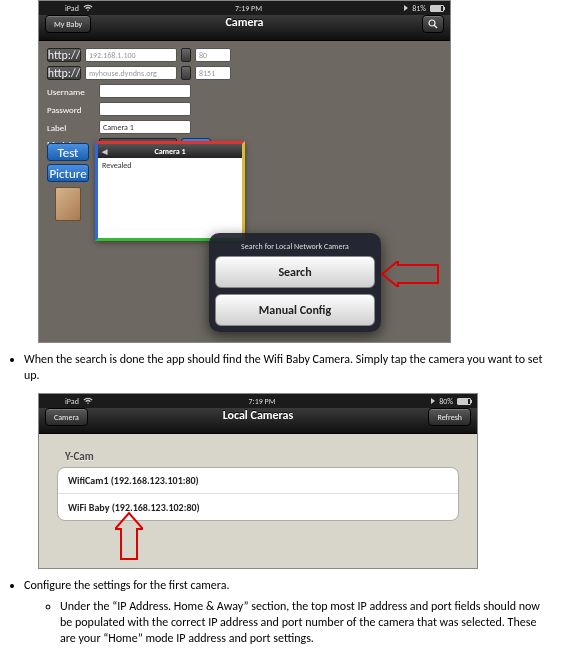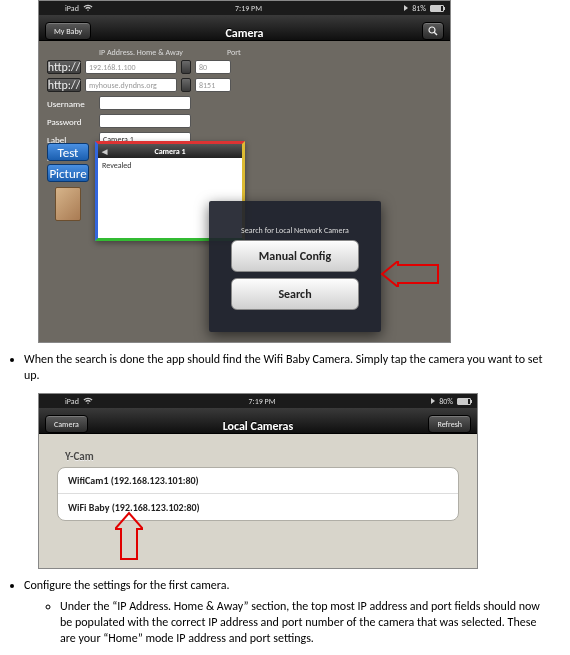--- a/index.html
+++ b/index.html
@@ -32,21 +32,21 @@
   .battery-icon::after { content: ""; position: absolute; right: -2px; top: 1px; width: 1px; height: 3px; background: #ccc; }
   .battery-fill { display: block; height: 100%; width: 80%; background: #ccc; }
   .play-icon { width: 0; height: 0; border-left: 4px solid #ccc; border-top: 3px solid transparent; border-bottom: 3px solid transparent; }
 
   .navbar {
     height: 26px;
     background: linear-gradient(#3a3a3a, #0f0f0f);
     border-bottom: 1px solid #000;
     position: relative;
     display: flex;
-    align-items: flex-end;
+    align-items: flex-start;
     color: #fff;
     font-size: 8px;
   }
   .nav-title { position: absolute; left: 0; right: 0; text-align: center; font-size: 12px; font-weight: bold; text-shadow: 0 -1px 0 #000; }
   .nav-left-btn, .nav-right-btn {
     position: relative;
     z-index: 2;
     height: 18px;
     padding: 0 8px;
     background: linear-gradient(#5a5a5a,#2a2a2a);
@@ -119,22 +119,22 @@
     height: 14px; background: linear-gradient(#555,#222); color: #fff;
     font-size: 8px; font-weight: bold; text-align: center; display: flex; align-items: center; justify-content: center;
     position: relative;
   }
   .preview-title::before { content: "◀"; position: absolute; left: 4px; font-size: 7px; color: #ccc; }
   .preview-status { font-size: 8px; color: #333; padding: 2px 4px; }
 
   .action-sheet {
     position: absolute; left: 170px; bottom: 10px; width: 172px;
     background: rgba(30,34,44,0.92);
-    border-radius: 2px;
-    padding: 22px;
+    border-radius: 10px;
+    padding: 6px;
     box-shadow: 0 4px 14px rgba(0,0,0,0.6);
   }
   .sheet-title { color: #ddd; font-size: 8px; text-align: center; padding: 2px 0 5px; }
   .sheet-btn {
     height: 32px; background: linear-gradient(#fdfdfd,#d0d0d0);
     border: 1px solid #888; border-radius: 6px;
     color: #222; font-size: 12px; font-weight: bold;
     display: flex; align-items: center; justify-content: center;
     margin-bottom: 6px;
     box-shadow: inset 0 1px 0 #fff;
@@ -199,24 +199,20 @@
       <span class="mag-icon">
         <svg width="10" height="10" viewBox="0 0 10 10">
             <circle cx="4" cy="4" r="3" stroke="#eee" stroke-width="1.2" fill="none"></circle>
             <line x1="6.2" y1="6.2" x2="9" y2="9" stroke="#eee" stroke-width="1.4"></line>
           </svg>
       </span>
     </div>
   </div>
 
   <div class="form-area">
-    <div class="form-row" style="height:10px">
-      <span class="col-ip">IP Address. Home &amp; Away</span>
-      <span class="col-port">Port</span>
-    </div>
     <div class="form-row">
       <div class="http-box">http://</div>
       <div class="input-box w-ip">192.168.1.100</div>
       <div class="stepper">
           <div></div>
           <div></div>
         </div>
       <div class="input-box w-port">80</div>
     </div>
     <div class="form-row">
@@ -253,22 +249,22 @@
   </div>
   <div class="thumb"></div>
 
   <div class="preview-pane">
     <div class="preview-title">Camera 1</div>
     <div class="preview-status">Revealed</div>
   </div>
 
   <div class="action-sheet">
     <div class="sheet-title">Search for Local Network Camera</div>
+    <div class="sheet-btn">Search</div>
     <div class="sheet-btn">Manual Config</div>
-    <div class="sheet-btn">Search</div>
   </div>
 
   <div class="red-arrow" style="right:10px; bottom:52px;">
     <svg width="60" height="26" viewBox="0 0 60 26">
       <path d="M58 4 L58 22 L18 22 L18 26 L2 13 L18 0 L18 4 Z" fill="none" stroke="#e10000" stroke-width="2"></path>
     </svg>
   </div>
 
 </div>
 

